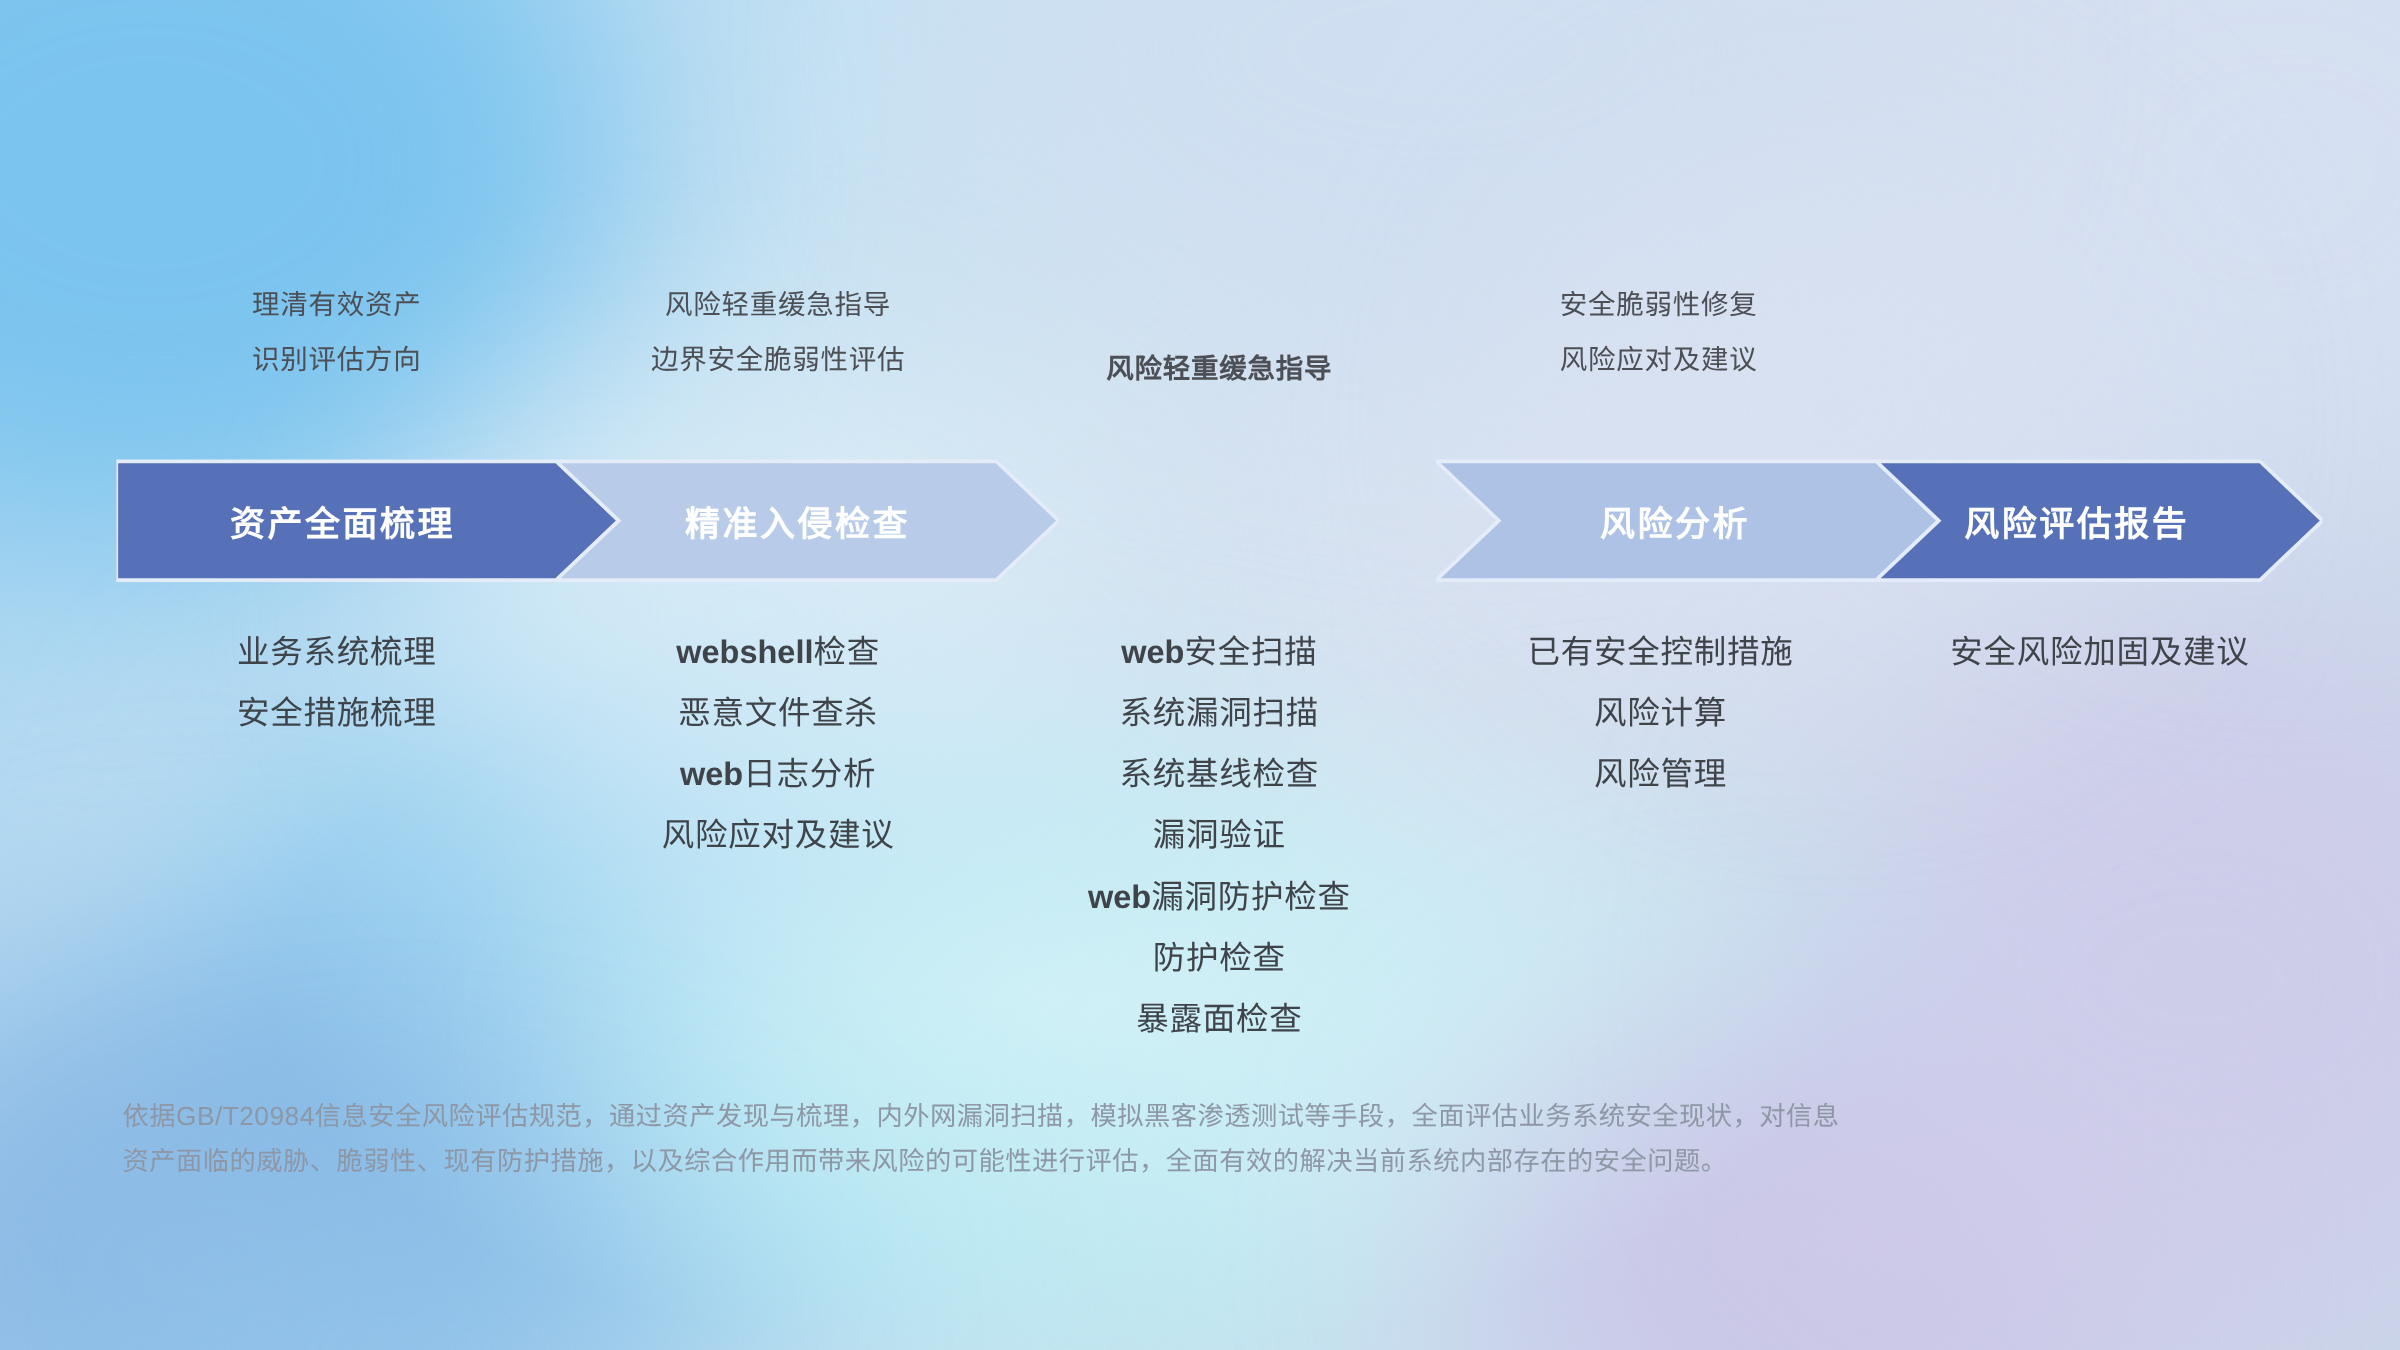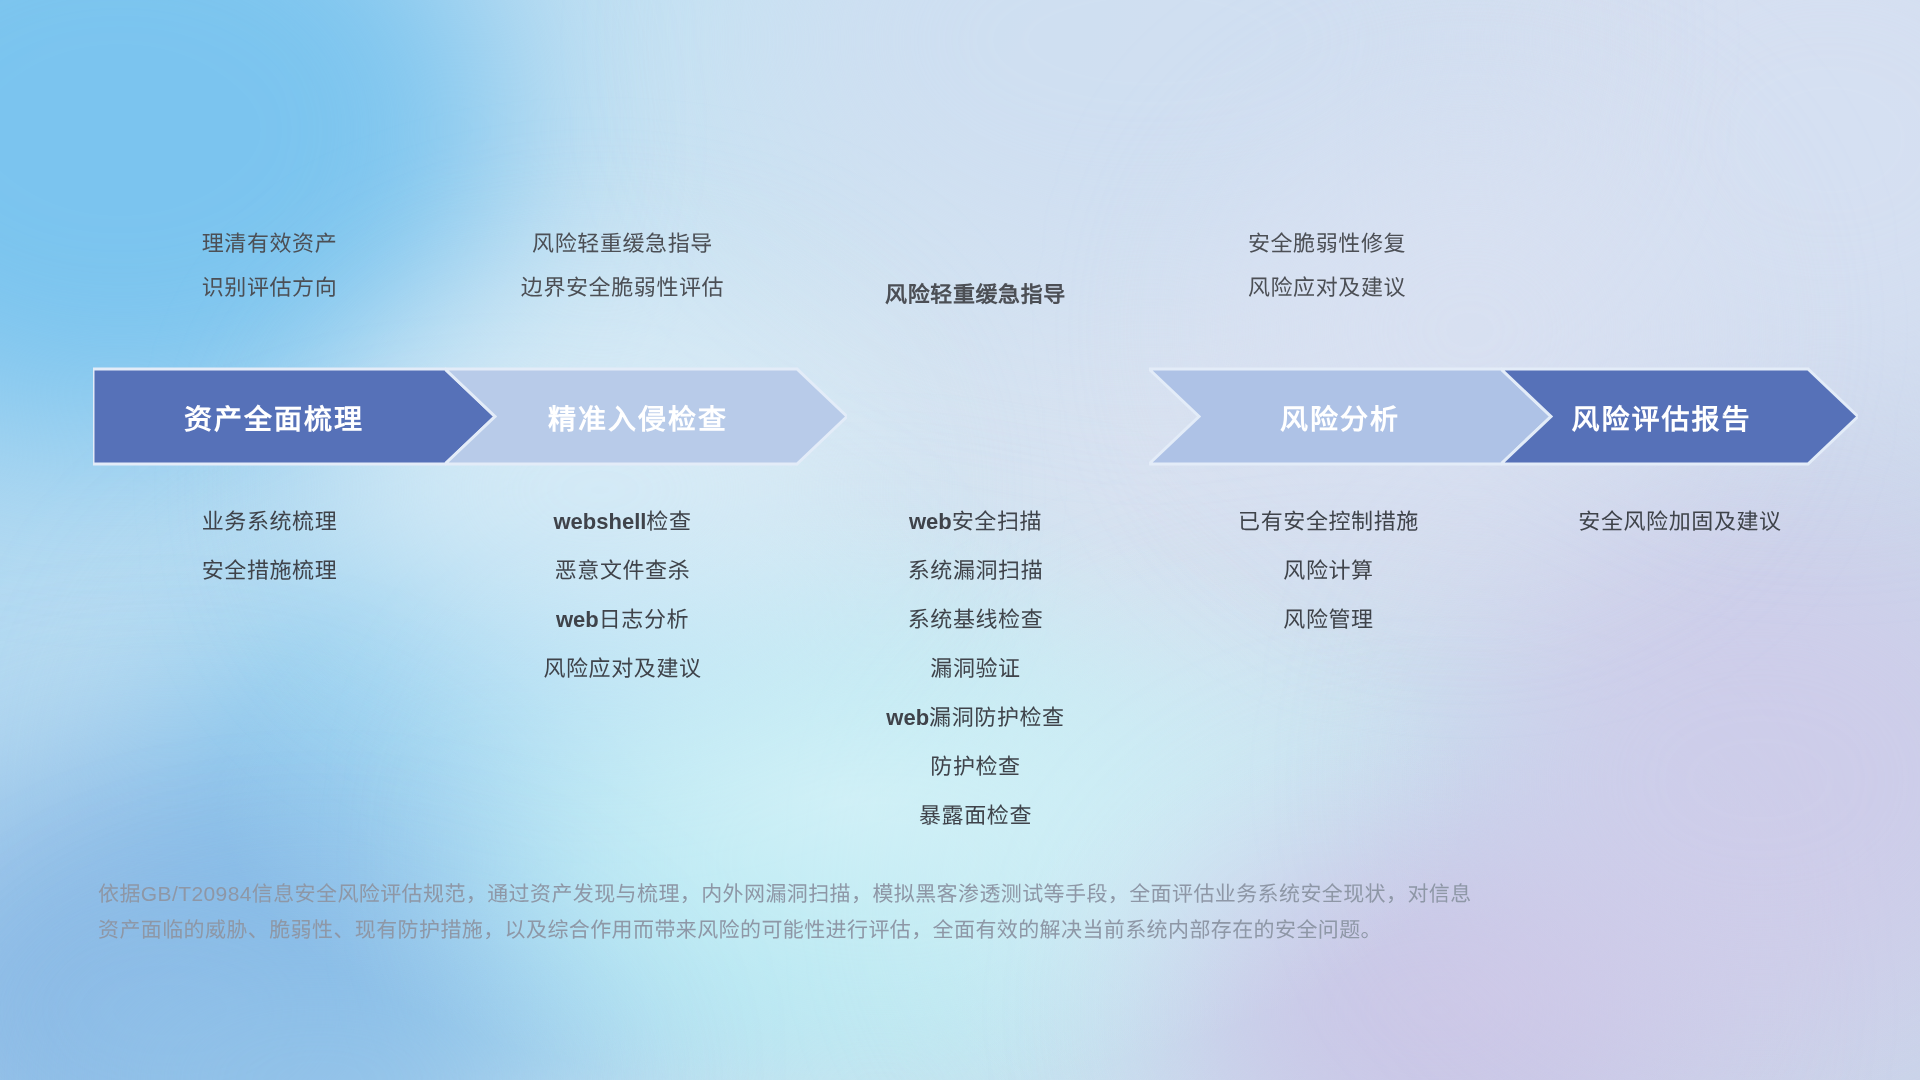--- a/index.html
+++ b/index.html
@@ -156,21 +156,21 @@
     align-items: center;
     gap: 16px;
   }
   .bot-col.b1 { width: 353px; }
   .bot-col.b2 { width: 353px; }
   .bot-col.b3 { width: 353px; }
   .bot-col.b4 { width: 353px; }
   .bot-col.b5 { width: 350px; font-family: Liberation Serif, serif; }
 
   .item-line {
-    font-size: 22px;
+    font-size: 26px;
     line-height: 33px;
     color: #3f434a;
     letter-spacing: 0.6px;
     white-space: nowrap;
   }
   .item-line .en {
     font-weight: 700;
     letter-spacing: 0;
   }
 

